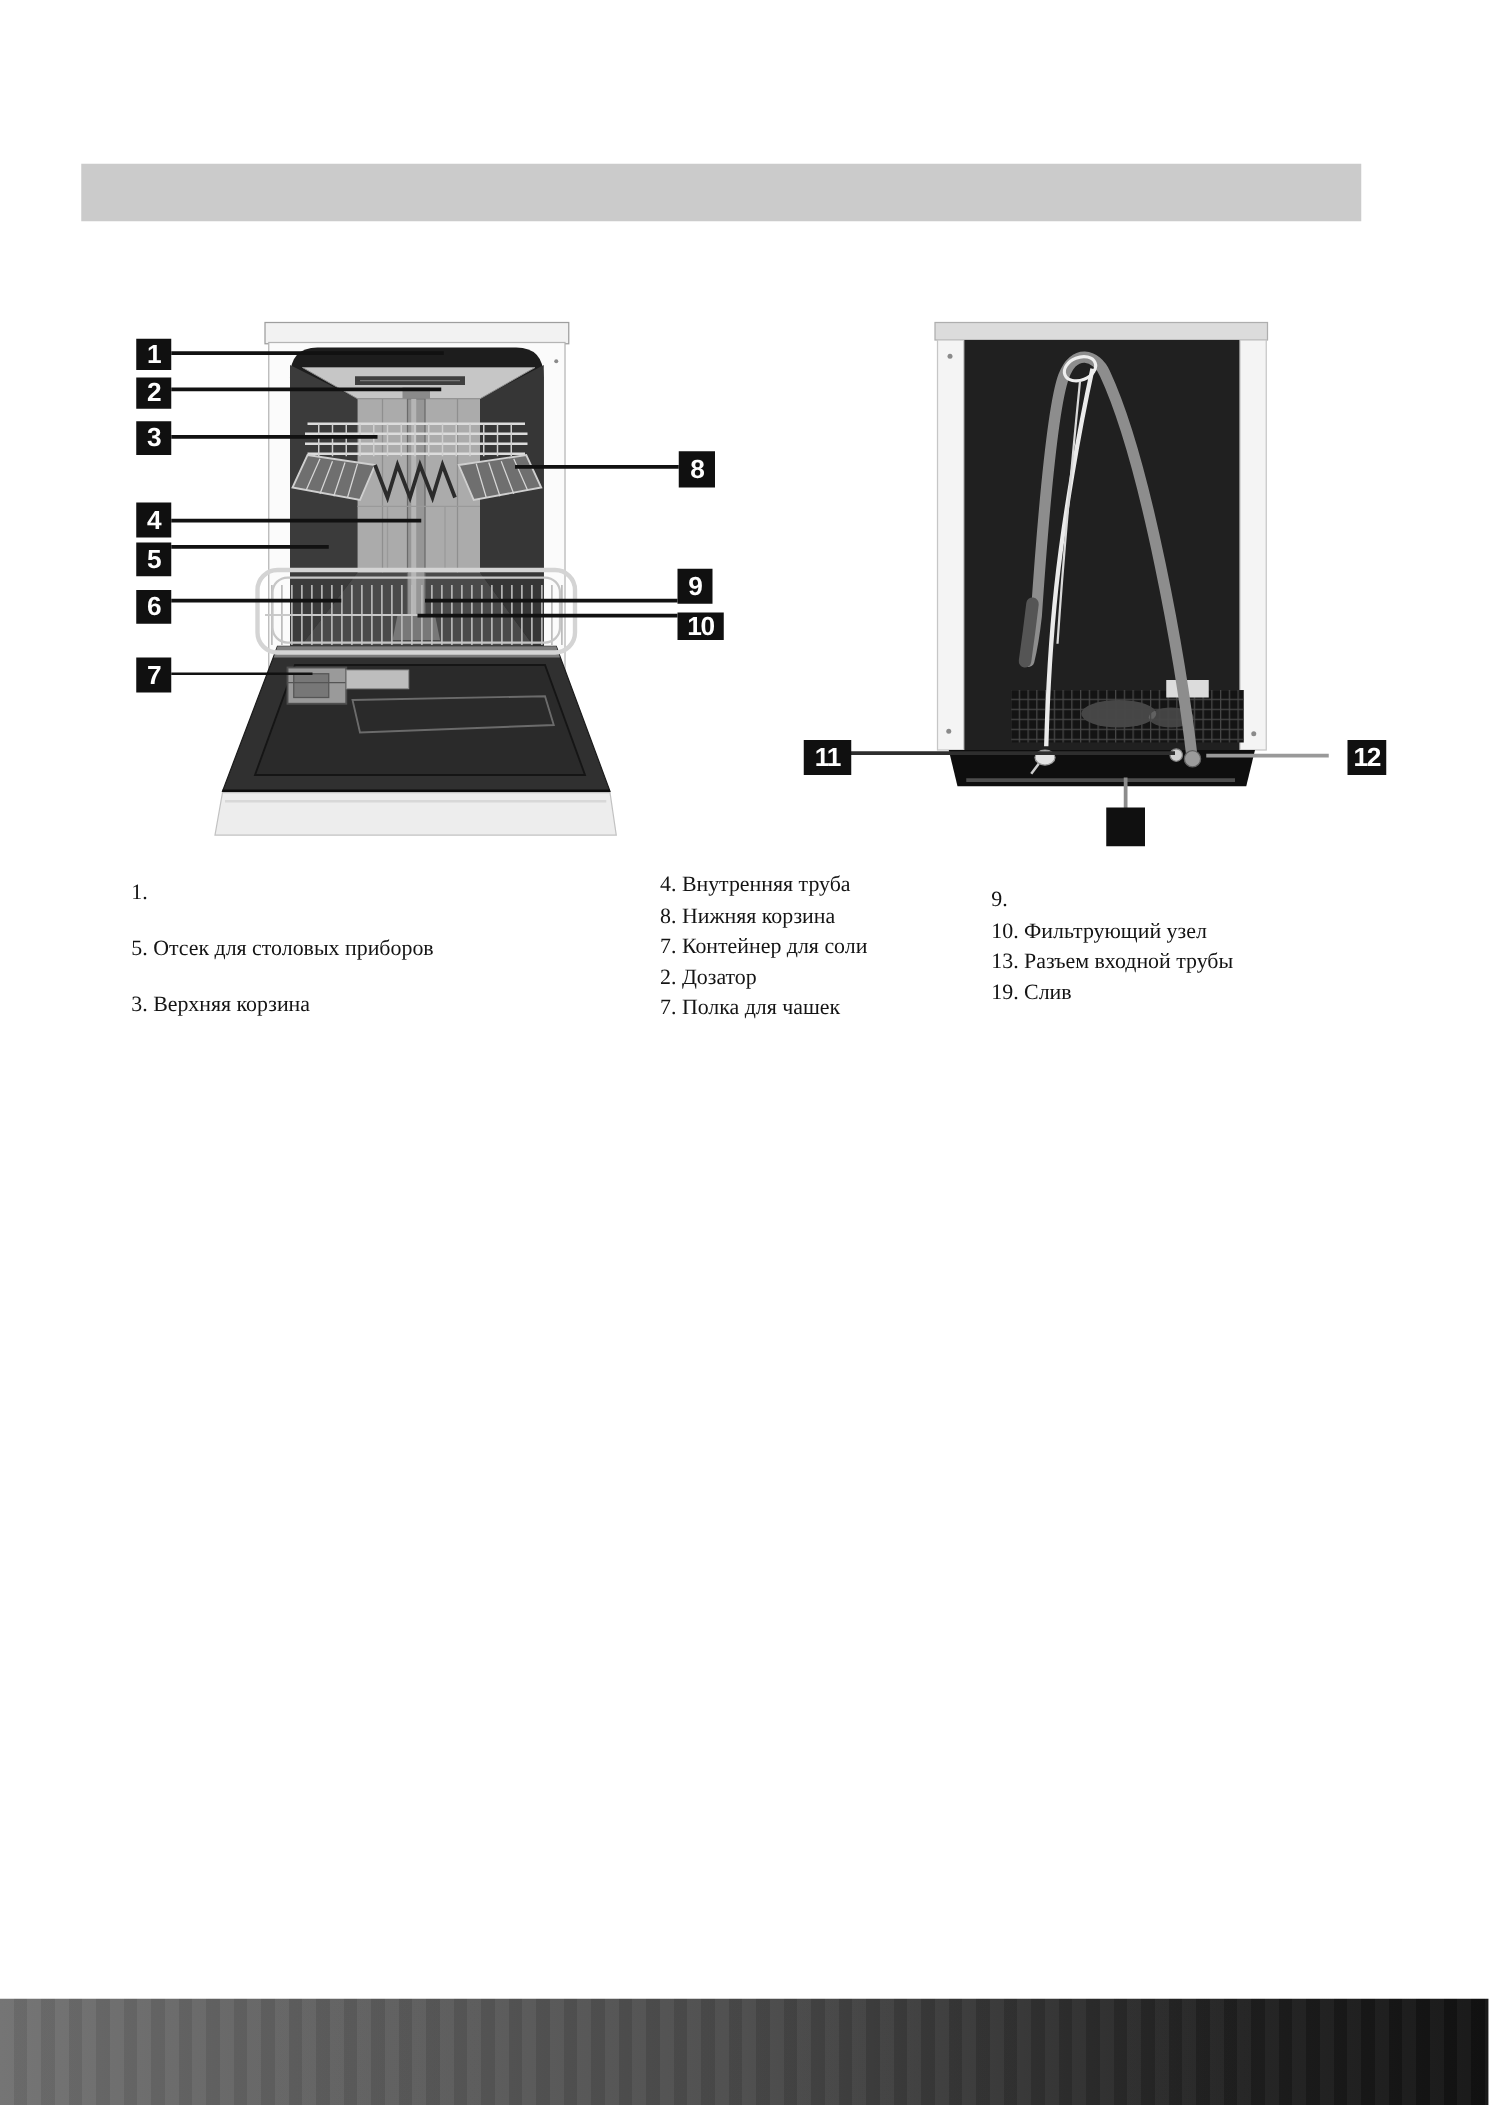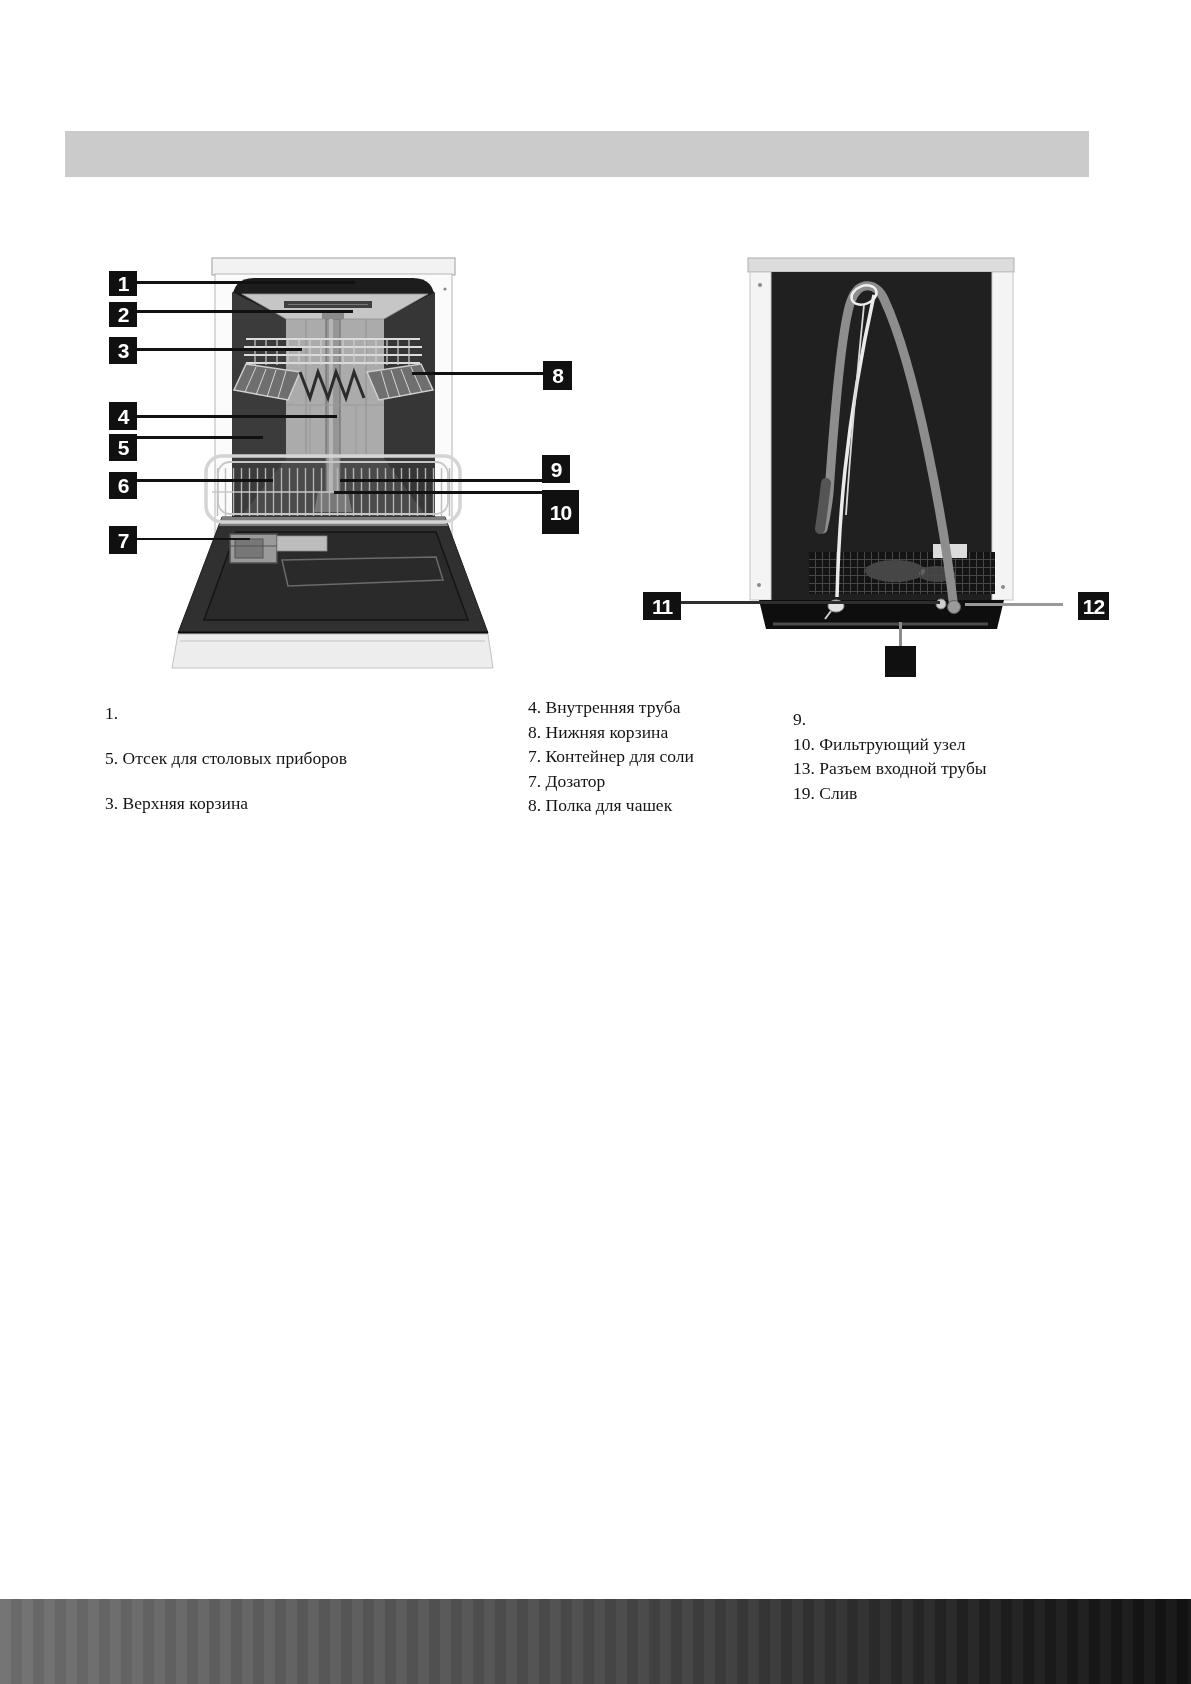--- a/index.html
+++ b/index.html
@@ -151,36 +151,36 @@
 
   <div class="callout" style="left:109px; top:271px; width:28px; height:25px;">1</div>
   <div class="callout" style="left:109px; top:302px; width:28px; height:25px;">2</div>
   <div class="callout" style="left:109px; top:337px; width:28px; height:27px;">3</div>
   <div class="callout" style="left:109px; top:402px; width:28px; height:28px;">4</div>
   <div class="callout" style="left:109px; top:434px; width:28px; height:27px;">5</div>
   <div class="callout" style="left:109px; top:472px; width:28px; height:27px;">6</div>
   <div class="callout" style="left:109px; top:526px; width:28px; height:28px;">7</div>
   <div class="callout" style="left:543px; top:361px; width:29px; height:29px;">8</div>
   <div class="callout" style="left:542px; top:455px; width:28px; height:28px;">9</div>
-  <div class="callout" style="left:542px; top:490px; width:37px; height:44px;">10</div>
+  <div class="callout" style="left:542px; top:490px; width:37px; height:22px;">10</div>
   <div class="callout" style="left:643px; top:592px; width:38px; height:28px;">11</div>
   <div class="callout" style="left:1063px; top:592px; width:31px; height:28px;margin-left:15px;">12</div>
   <div class="callout" style="left:885px; top:646px; width:31px; height:31px;"></div>
 
   <div class="legend-col col-wide" style="left:105px; top:703px;">
     <div class="li">1.</div>
     <div class="li">5. Отсек для столовых приборов</div>
     <div class="li">3. Верхняя корзина</div>
   </div>
   <div class="legend-col col-tight" style="left:528px; top:697px;">
     <div class="li">4. Внутренняя труба</div>
     <div class="li">8. Нижняя корзина</div>
     <div class="li">7. Контейнер для соли</div>
-    <div class="li">7. Дозатор</div>
-    <div class="li">8. Полка для чашек</div>
+    <div class="li">2. Дозатор</div>
+    <div class="li">7. Полка для чашек</div>
   </div>
   <div class="legend-col col-tight" style="left:793px; top:709px;">
     <div class="li">9.</div>
     <div class="li">10. Фильтрующий узел</div>
     <div class="li">13. Разъем входной трубы</div>
     <div class="li">19. Слив</div>
   </div>
 
   <div class="footer"></div>
 

